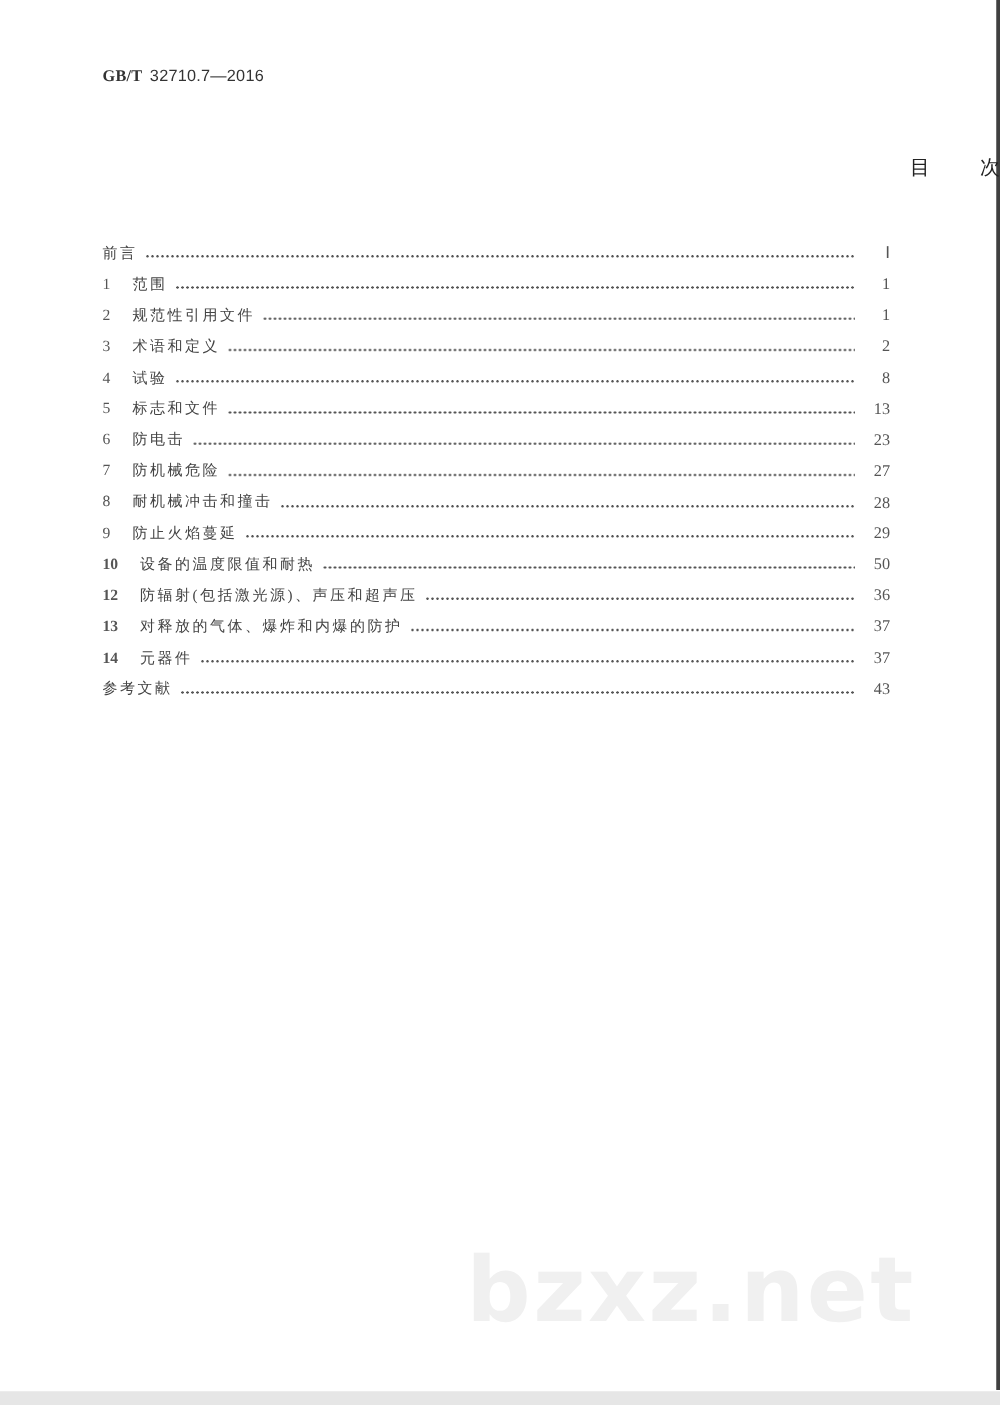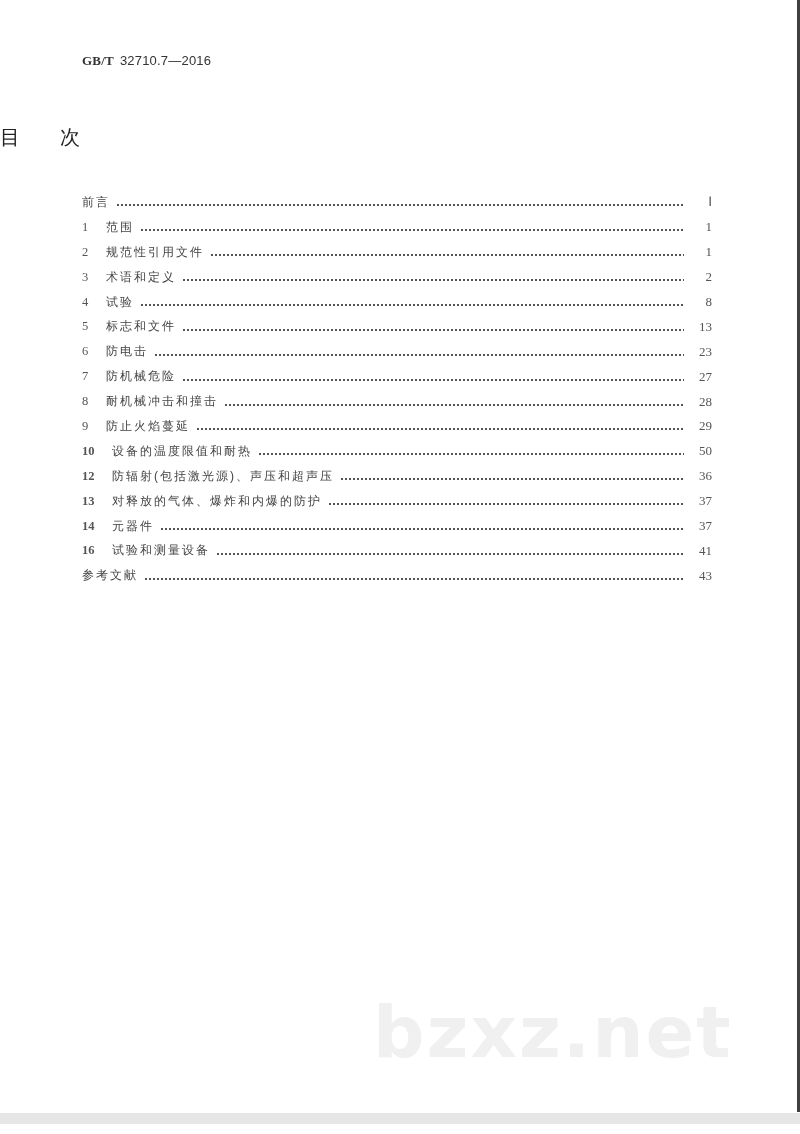--- a/index.html
+++ b/index.html
@@ -20,36 +20,36 @@
   }
   .std-code {
     position:absolute; left:82px; top:53px;
     font-size:13px; color:#333;
     font-family:"Liberation Sans","DejaVu Sans",sans-serif;
     letter-spacing:0.2px;
   }
   .std-code .prefix { font-weight:bold; font-family:"Liberation Serif",serif; margin-right:6px; }
   .toc-title {
     position:absolute; left:0; width:800px; top:124px;
-    text-align:left; font-size:20px; color:#222;
+    text-align:right; font-size:16px; color:#222;
     font-family:"DejaVu Sans","Liberation Sans",sans-serif;
     letter-spacing:0;
   }
   .toc-title span { display:inline-block; }
   .toc-title .gap { width:40px; }
   .toc {
     position:absolute; left:82px; top:190px; width:630px;
   }
   .row {
     position:relative; height:24.9px; display:flex; align-items:center;
     font-size:12.5px; color:#444;
   }
   .num { display:inline-block; width:24px; color:#555; font-family:"Liberation Serif",serif; }
   .num.wide { width:30px;font-weight:bold; }
-  .label { white-space:nowrap; letter-spacing:2px; font-family:Liberation Sans, sans-serif; font-size:12px; }
+  .label { white-space:nowrap; letter-spacing:2px; font-family:Liberation Serif, serif; font-size:12px; }
   .dots {
     flex:1; height:2px; margin:0 6px 0 6px; align-self:center;
     background-image:radial-gradient(circle, #555 0.9px, transparent 1.1px);
     background-size:4px 2px; background-repeat:repeat-x;
     position:relative; top:3px;
   }
   .dots-split { flex:1; display:flex; align-self:center; margin:0 6px; position:relative; top:3px; }
   .dots-split .seg {
     height:2px;
     background-image:radial-gradient(circle, #555 0.9px, transparent 1.1px);
@@ -158,26 +158,20 @@
       <span class="dots"></span>
       <span class="page-no">37</span>
     </div>
     <div class="row">
       <span class="num wide">14</span>
       <span class="label">元器件</span>
       <span class="dots"></span>
       <span class="page-no">37</span>
     </div>
     <div class="row">
-      <span class="num wide">16</span>
-      <span class="label">试验和测量设备</span>
-      <span class="dots"></span>
-      <span class="page-no">41</span>
-    </div>
-    <div class="row">
       <span class="label">参考文献</span>
       <span class="dots"></span>
       <span class="page-no">43</span>
     </div>
   </div>
 
   <div class="watermark">bzxz.net</div>
 </div>
 
 <div class="bottom-band"></div>

